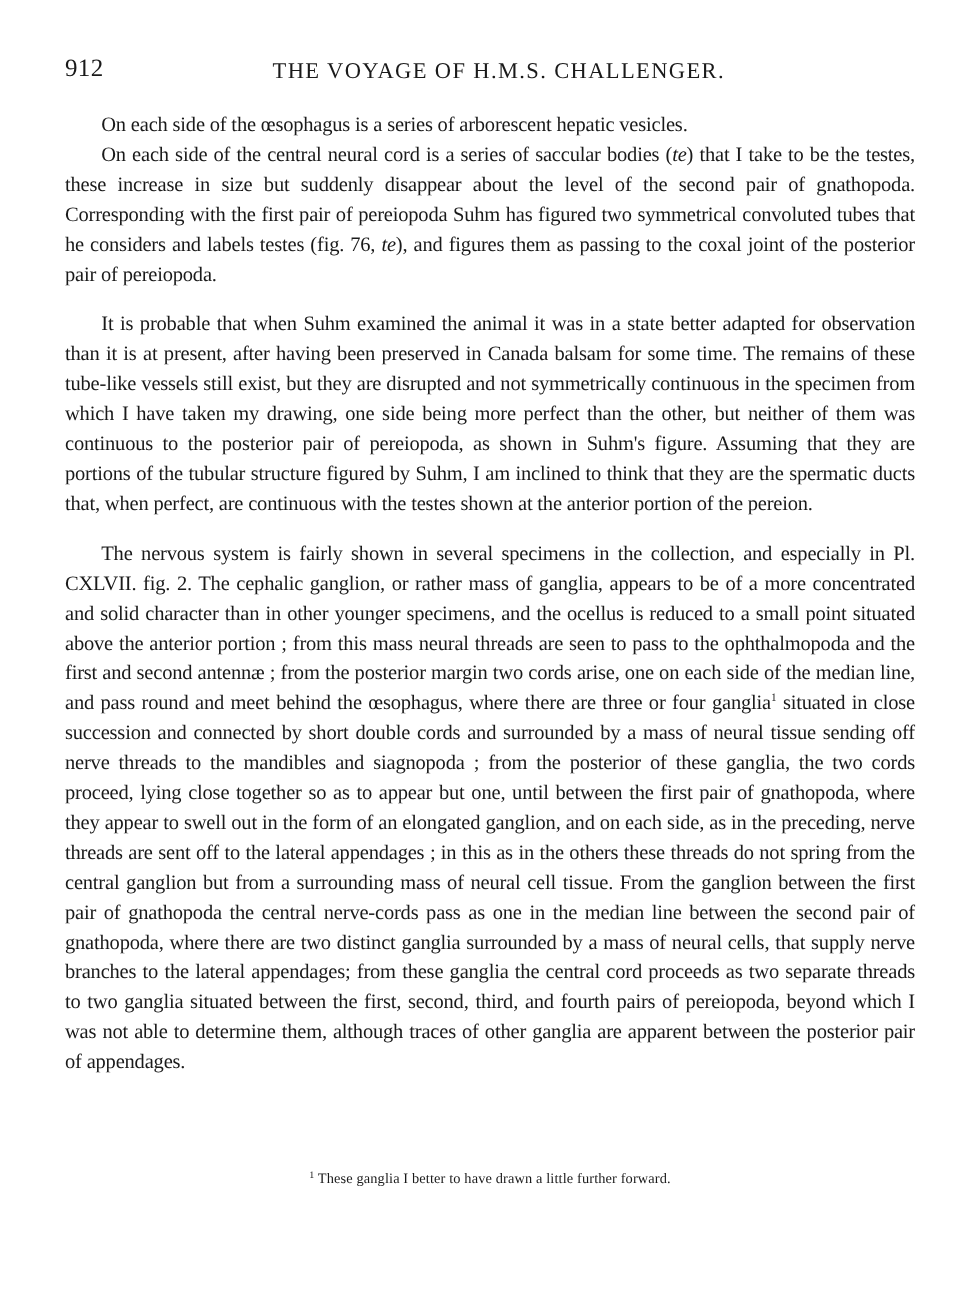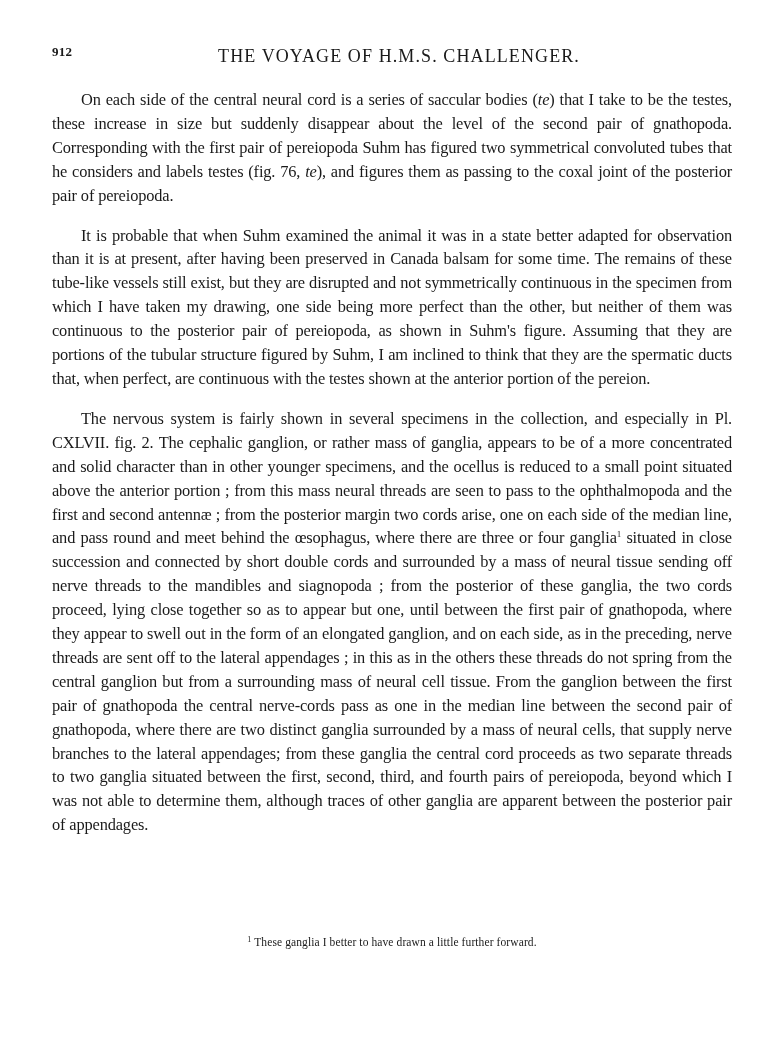--- a/index.html
+++ b/index.html
@@ -6,21 +6,21 @@
     body {
       width: 776px; height: 1050px; position: relative; overflow: hidden;
       font-family: "Liberation Serif", "DejaVu Serif", serif;
       color: #1a1a1a;
     }
     .header {
       position: absolute; top: 44px; left: 52px; width: 680px; height: 24px;
     }
     .page-number {
       position: absolute; left: 0; top: 0;
-      font-size: 13px; font-weight: bold; letter-spacing: 0.3px;
+      font-size: 20px; font-weight: normal; letter-spacing: 0.3px;
     }
     .running-title {
       position: absolute; left: 0; right: 0; top: 2px; text-align: center;
       font-size: 18px; letter-spacing: 1.1px; padding-left: 14px;
     }
     .body-text {
       position: absolute; top: 88px; left: 52px; width: 680px;
       font-size: 16.4px; line-height: 23.9px;
       text-align: justify; letter-spacing: -0.15px;
     }
@@ -36,20 +36,23 @@
 </head>
 <body>
 
 <div class="header">
   <span class="page-number">912</span>
   <div class="running-title">THE VOYAGE OF H.M.S. CHALLENGER.</div>
 </div>
 
 <div class="body-text">
   <p>
+    <span>On each side of the œsophagus is a series of arborescent hepatic vesicles.</span>
+  </p>
+  <p>
     <span>On each side of the central neural cord is a series of saccular bodies (</span><i>te</i><span>) that I take to be the testes, these increase in size but suddenly disappear about the level of the second pair of gnathopoda.  Corresponding with the first pair of pereiopoda Suhm has figured two symmetrical convoluted tubes that he considers and labels testes (fig. 76, </span><i>te</i><span>), and figures them as passing to the coxal joint of the posterior pair of pereiopoda.</span>
   </p>
   <p class="gap">
     <span>It is probable that when Suhm examined the animal it was in a state better adapted for observation than it is at present, after having been preserved in Canada balsam for some time.  The remains of these tube-like vessels still exist, but they are disrupted and not symmetrically continuous in the specimen from which I have taken my drawing, one side being more perfect than the other, but neither of them was continuous to the posterior pair of pereiopoda, as shown in Suhm's figure.  Assuming that they are portions of the tubular structure figured by Suhm, I am inclined to think that they are the spermatic ducts that, when perfect, are continuous with the testes shown at the anterior portion of the pereion.</span>
   </p>
   <p class="gap">
     <span>The nervous system is fairly shown in several specimens in the collection, and especially in Pl. CXLVII. fig. 2.  The cephalic ganglion, or rather mass of ganglia, appears to be of a more concentrated and solid character than in other younger specimens, and the ocellus is reduced to a small point situated above the anterior portion ; from this mass neural threads are seen to pass to the ophthalmopoda and the first and second antennæ ; from the posterior margin two cords arise, one on each side of the median line, and pass round and meet behind the œsophagus, where there are three or four ganglia</span><sup>1</sup><span> situated in close succession and connected by short double cords and surrounded by a mass of neural tissue sending off nerve threads to the mandibles and siagnopoda ;  from the posterior of these ganglia, the two cords proceed, lying close together so as to appear but one, until between the first pair of gnathopoda, where they appear to swell out in the form of an elongated ganglion, and on each side, as in the preceding, nerve threads are sent off to the lateral appendages ; in this as in the others these threads do not spring from the central ganglion but from a surrounding mass of neural cell tissue.  From the ganglion between the first pair of gnathopoda the central nerve-cords pass as one in the median line between the second pair of gnathopoda, where there are two distinct ganglia surrounded by a mass of neural cells, that supply nerve branches to the lateral appendages; from these ganglia the central cord proceeds as two separate threads to two ganglia situated between the first, second, third, and fourth pairs of pereiopoda, beyond which I was not able to determine them, although traces of other ganglia are apparent between the posterior pair of appendages.</span>
   </p>
 </div>
 

